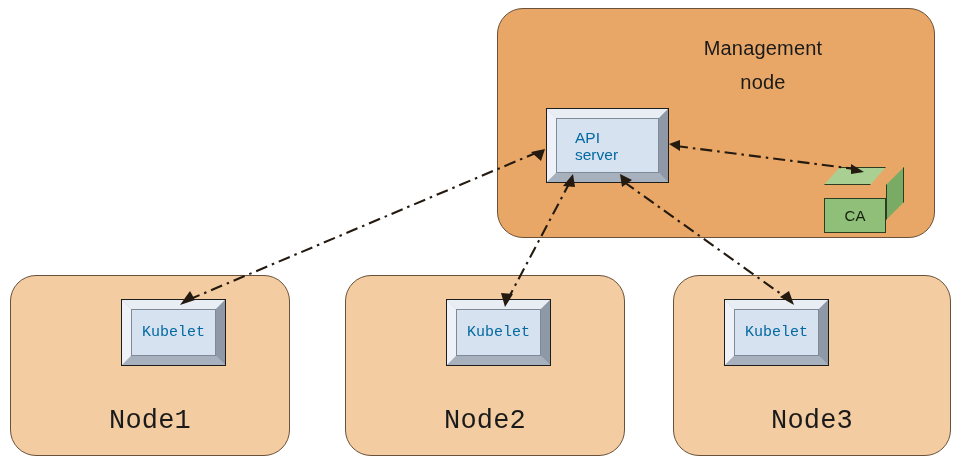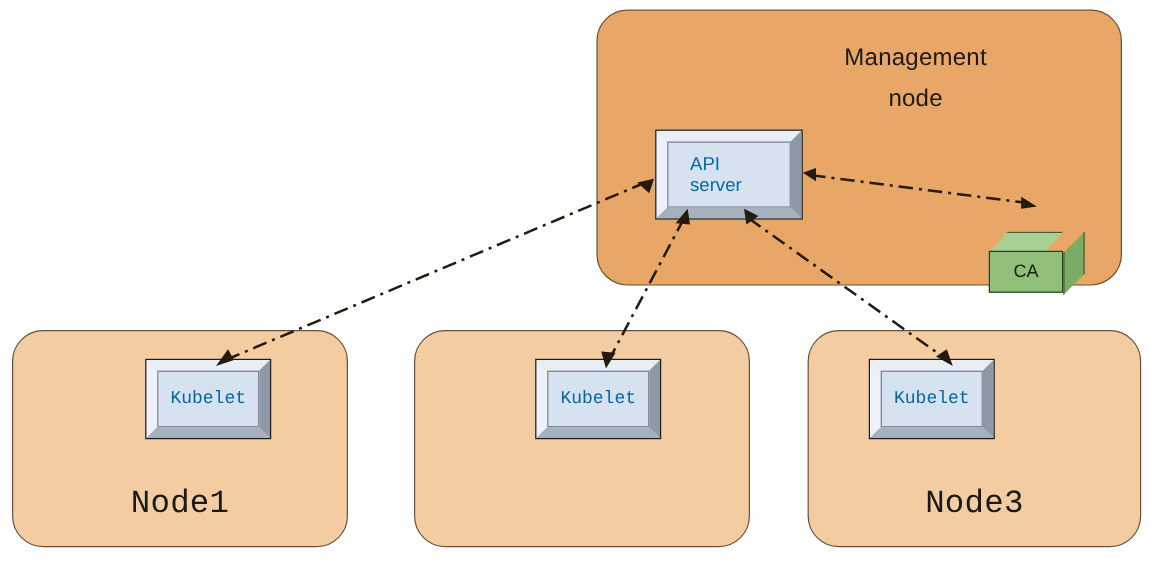--- a/index.html
+++ b/index.html
@@ -196,21 +196,21 @@
     <div class="bevel" style="left:48px; top:99px; width:123px; height:75px;">
       <span class="facet top"></span>
       <span class="facet left"></span>
       <span class="facet right"></span>
       <span class="facet bottom"></span>
       <div class="bevel-inner">
         <div class="bevel-label api"><span>API</span><br><span>server</span></div>
       </div>
     </div>
 
-    <div class="cuboid" style="left:326px; top:158px; width:80px; height:51px;margin-top:26px;">
+    <div class="cuboid" style="left:326px; top:158px; width:80px; height:66px;">
       <span class="c-top"></span>
       <span class="c-side"></span>
       <div class="c-front">
         <span class="ca-label">CA</span>
       </div>
     </div>
   </div>
 
   <div class="region node" style="left:10px; top:275px; width:280px; height:181px;">
     <div class="bevel" style="left:110px; top:23px; width:105px; height:67px;">
@@ -228,20 +228,21 @@
   <div class="region node" style="left:345px; top:275px; width:280px; height:181px;">
     <div class="bevel" style="left:100px; top:23px; width:105px; height:67px;">
       <span class="facet top"></span>
       <span class="facet left"></span>
       <span class="facet right"></span>
       <span class="facet bottom"></span>
       <div class="bevel-inner">
         <span class="bevel-label kubelet">Kubelet</span>
       </div>
     </div>
+    <div class="region-title node-title">Node2</div>
   </div>
 
   <div class="region node" style="left:673px; top:275px; width:278px; height:181px;">
     <div class="bevel" style="left:50px; top:23px; width:105px; height:67px;">
       <span class="facet top"></span>
       <span class="facet left"></span>
       <span class="facet right"></span>
       <span class="facet bottom"></span>
       <div class="bevel-inner">
         <span class="bevel-label kubelet">Kubelet</span>

